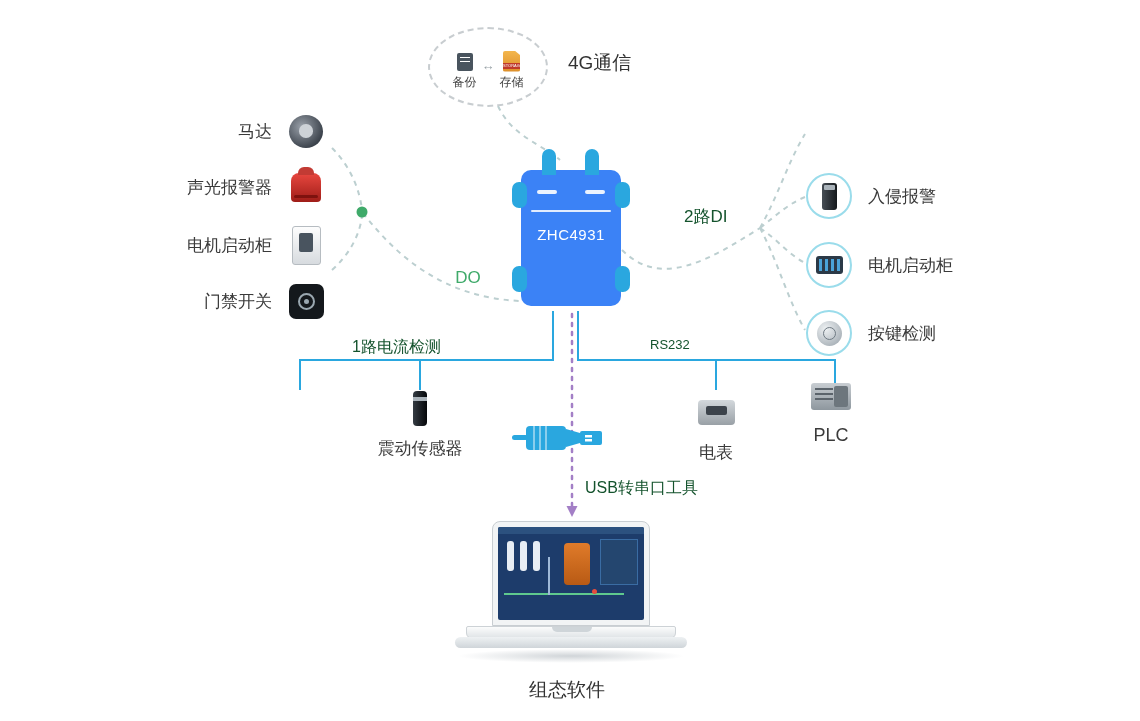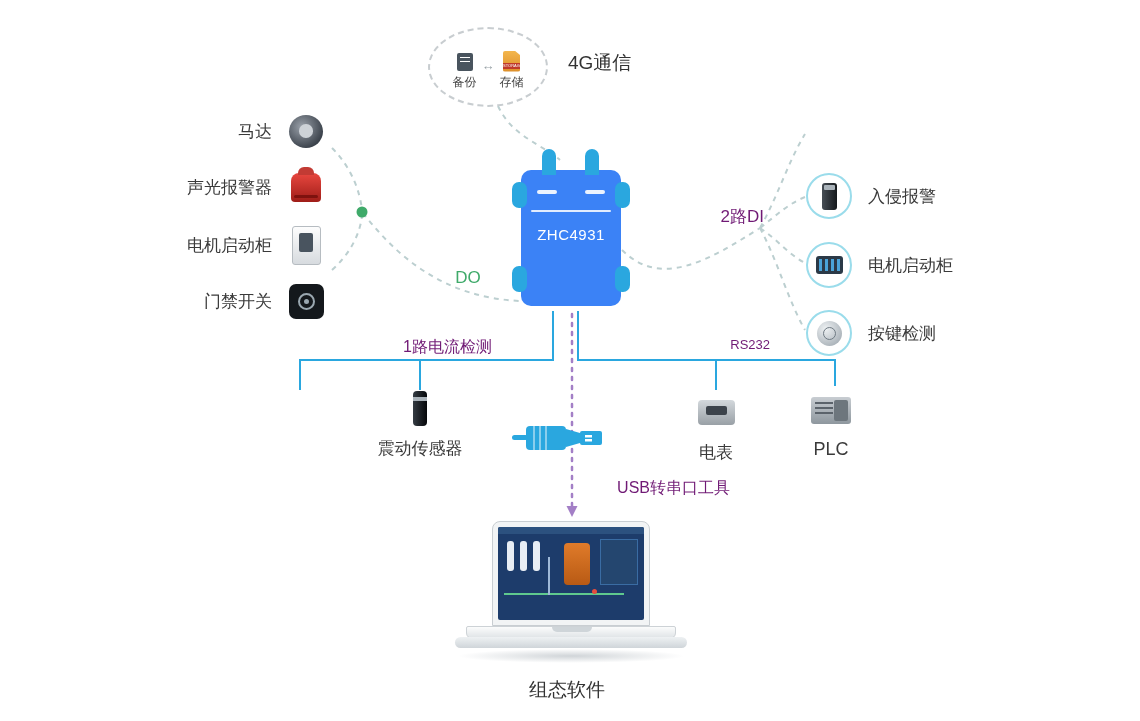--- a/index.html
+++ b/index.html
@@ -4,21 +4,21 @@
 <style>
   html,body{margin:0;padding:0;background:#fff;}
   .canvas{
     position:relative;width:1140px;height:721px;background:#fff;overflow:hidden;
     font-family:"Liberation Sans","DejaVu Sans",sans-serif;color:#333;
   }
   .wires{position:absolute;left:0;top:0;pointer-events:none;}
 
   
   .zh{font-size:17px;color:#3a3a3a;}
-  .bus-blue{position:absolute;color:#701a75;font-size:16px;text-align:right;}
+  .bus-blue{position:absolute;color:#14532d;font-size:16px;text-align:left;}
   .bus-green{position:absolute;color:#3faa6a;font-size:17px;text-align:center;}
 
   
   .cloud{position:absolute;left:428px;top:27px;width:120px;height:80px;border:2px dashed #c8cdd0;
          border-radius:50%;display:flex;align-items:center;justify-content:center;box-sizing:border-box;}
   .cloud-inner{display:flex;align-items:flex-end;gap:5px;margin-top:4px;}
   .cloud-col{display:flex;flex-direction:column;align-items:center;gap:2px;font-size:12px;color:#444;}
   .cloud-arrow{color:#9aa3a8;font-size:13px;margin-bottom:18px;}
   .ic-backup{width:16px;height:18px;background:#49545e;border-radius:2px;position:relative;margin:5px 0 1px 0;}
   .ic-backup::before{content:"";position:absolute;left:4px;top:-4px;width:16px;height:18px;background:#78838d;border-radius:2px;z-index:-1;}
@@ -219,21 +219,21 @@
     <span class="lbl">震动传感器</span>
   </div>
 
   <div class="bus-blue" style="left:650px;top:337px;width:120px;font-size:13px">RS232</div>
   <div class="stack" style="left:661px;top:392px">
     <div class="li" style="height:30px">
         <div class="ic-meter"></div>
       </div>
     <span class="lbl">电表</span>
   </div>
-  <div class="stack" style="left:776px;top:390px">
+  <div class="stack" style="left:776px;top:376px">
     <div class="li" style="height:30px">
         <div class="ic-plc"></div>
       </div>
     <span class="lbl" style="font-size:18px">PLC</span>
   </div>
 
   <svg class="usb-icon" width="96" height="36" viewBox="0 0 96 36">
     <rect x="0" y="15" width="16" height="5" rx="2.5" fill="#2aa7df"></rect>
     <rect x="14" y="6" width="40" height="24" rx="4" fill="#2aa7df"></rect>
     <rect x="21" y="6" width="2" height="24" fill="rgba(255,255,255,.45)"></rect>

